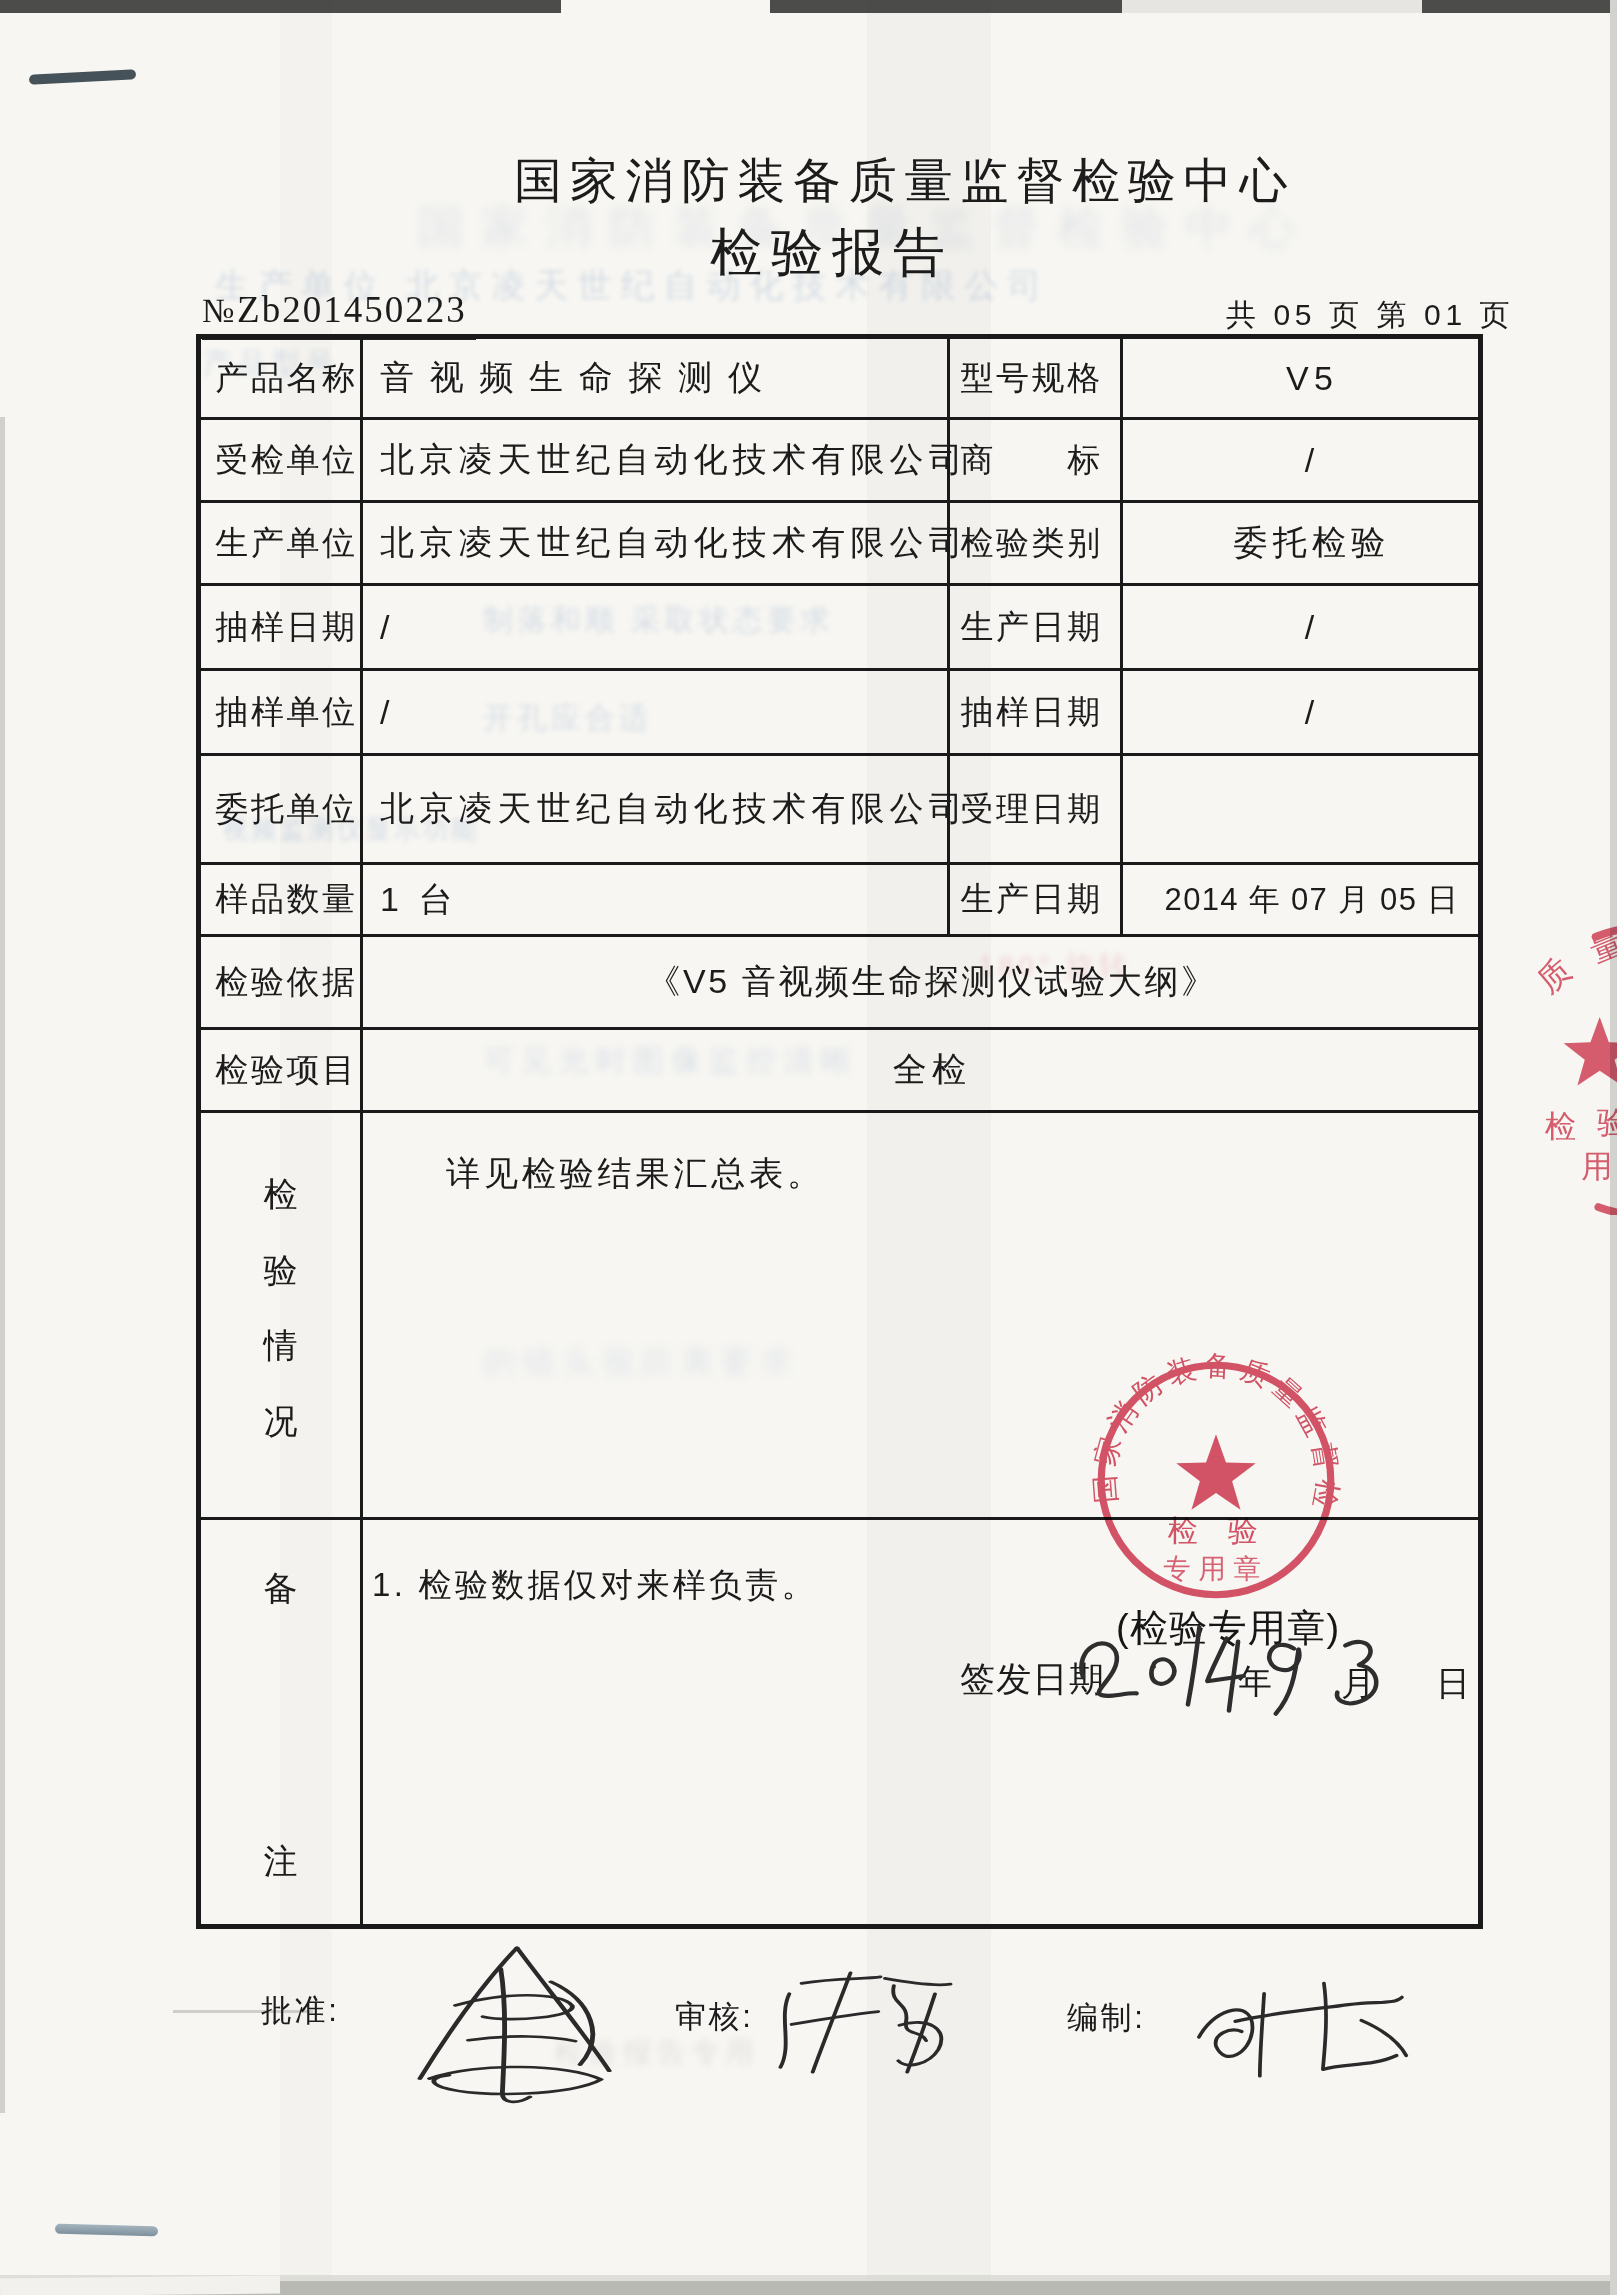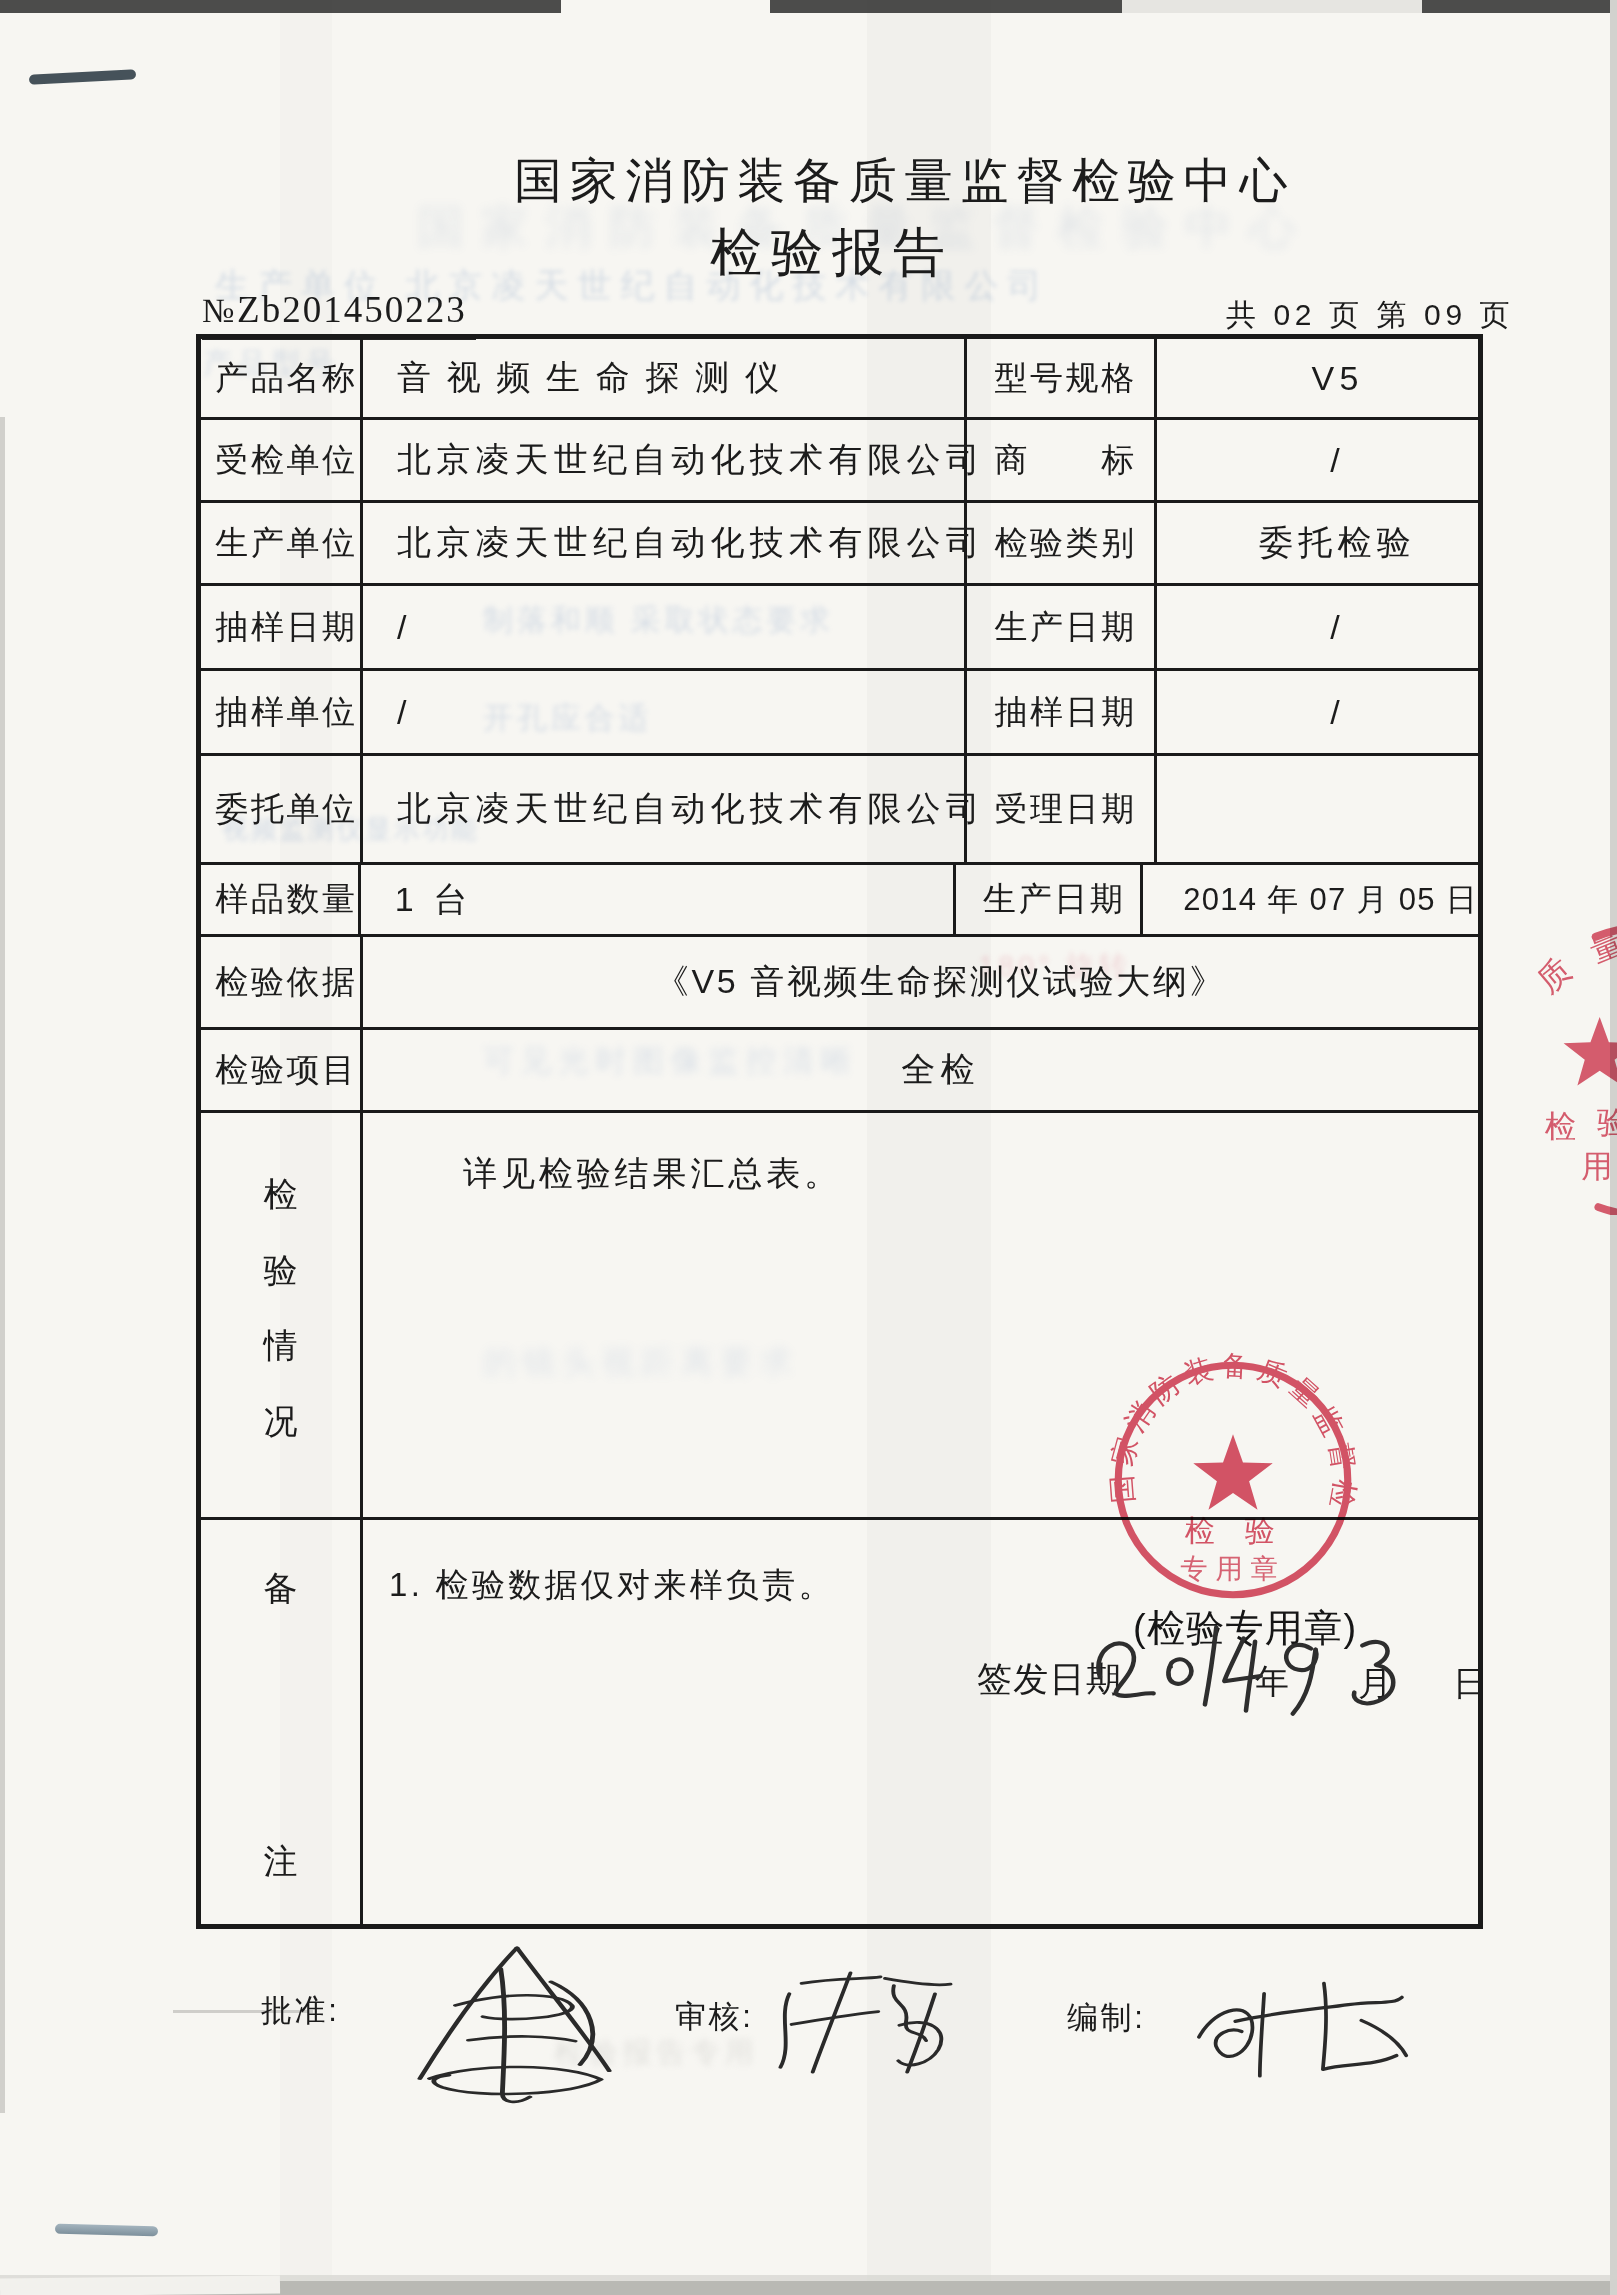--- a/index.html
+++ b/index.html
@@ -39,21 +39,21 @@
   .title1{position:absolute;left:514px;top:149px;font-size:48px;letter-spacing:7.8px;white-space:nowrap;}
   .title2{position:absolute;left:710px;top:218px;font-size:52px;letter-spacing:9px;white-space:nowrap;}
   .no-line{position:absolute;left:202px;top:288px;border-bottom:2.6px solid #222;padding:0 9px 6.5px 0;
            font-family:"Liberation Serif","DejaVu Serif",serif;white-space:nowrap;}
   .no-sym{font-size:34px;}
   .no-val{font-size:37px;letter-spacing:2px;}
   .page-info{position:absolute;left:1226px;top:295px;font-size:30px;letter-spacing:4.6px;white-space:nowrap;}
   
   .rtable{position:absolute;left:196px;top:334px;width:1287px;height:1595px;
           border:5.9px solid #1a1a1a;box-sizing:border-box;display:flex;flex-direction:column;}
-  .trow{display:flex;box-sizing:border-box;border-bottom:3.3px solid #1a1a1a;gap:17px;}
+  .trow{display:flex;box-sizing:border-box;border-bottom:3.3px solid #1a1a1a;}
   .trow.last{border-bottom:none;flex:1;}
   .cell{box-sizing:border-box;display:flex;align-items:center;overflow:visible;}
   .bR{border-right:3.3px solid #1a1a1a;}
   .w-l{width:162px;padding-left:14.3px;}
   .w-v{width:587px;padding-left:17px;}
   .w-l2{width:173px;padding-left:10.4px;}
   .w-v2{flex:1;padding-left:23px;justify-content:center;}
   .lab{font-size:33px;letter-spacing:2.6px;white-space:nowrap;}
   .val{font-size:34px;letter-spacing:5.2px;white-space:nowrap;}
   .sp-wide{letter-spacing:15.7px;}
@@ -113,21 +113,21 @@
   <div class="ghost g8">可见光时图像监控清晰</div>
   <div class="ghost g9">的镜头视距离要求</div>
   <div class="ghost g10">检验报告专用</div>
 
   <div class="title1">国家消防装备质量监督检验中心</div>
   <div class="title2">检验报告</div>
   <div class="no-line">
     <span class="no-sym">№</span>
     <span class="no-val">Zb201450223</span>
   </div>
-  <div class="page-info">共 02 页  第 09 页</div>
+  <div class="page-info">共 05 页  第 01 页</div>
 
   <div class="rtable">
 
     <div class="trow" style="height:81px">
       <div class="cell bR w-l">
           <span class="lab">产品名称</span>
         </div>
       <div class="cell bR w-v">
           <span class="val sp-wide">音视频生命探测仪</span>
         </div>

